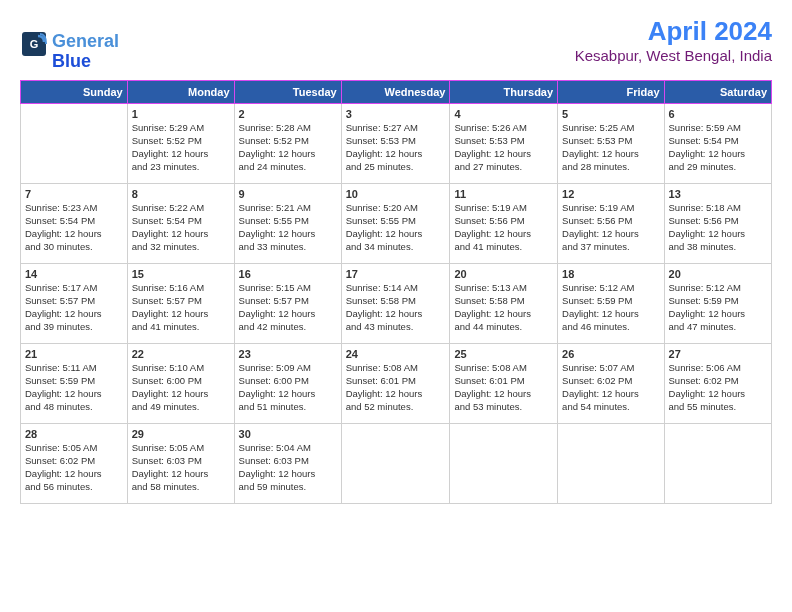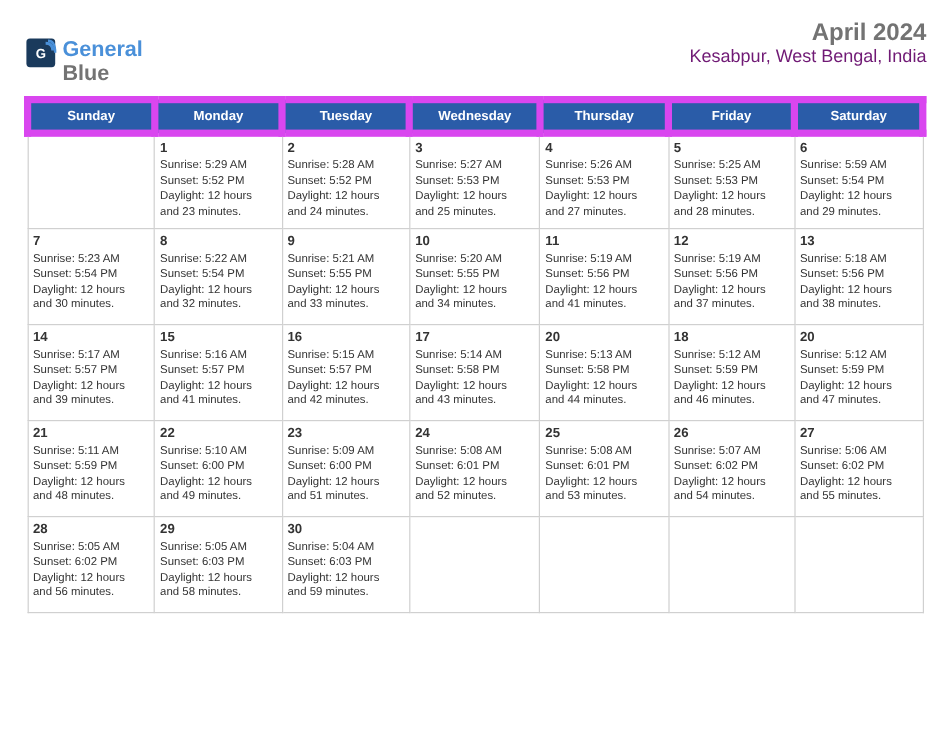--- a/index.html
+++ b/index.html
@@ -37,41 +37,41 @@
     }
     .logo-icon {
       width: 28px;
       height: 28px;
       margin-right: 4px;
     }
     .title-block {
       text-align: right;
     }
     .main-title {
-      font-size: 20px;
+      font-size: 26px;
       font-weight: bold;
-      color: #737373;
+      color: #3b82f6;
     }
     .subtitle {
       font-size: 15px;
       color: #701a75;
     }
     .calendar {
       width: 100%;
       border-collapse: collapse;
       font-size: 10px;
     }
     .calendar th {
       background: #2a5ca8;
       color: #fff;
       padding: 5px 4px;
-      text-align: center;
+      text-align: right;
       font-size: 11px;
       font-weight: bold;
-      border: 6px solid #d946ef;
+      border: 1px solid #d946ef;
     }
     .calendar td {
       vertical-align: top;
       padding: 3px 4px;
       border: 1px solid #d0d0d0;
       width: 113px;
       height: 80px;
       background: #fff;
       color: #333;
       line-height: 1.35;
@@ -97,21 +97,21 @@
   <div class="header">
     <div class="logo">
       <svg class="logo-icon" viewBox="0 0 28 28">
         <rect x="2" y="2" width="24" height="24" rx="3" fill="#1a3a5c"></rect>
         <text x="14" y="18" font-size="11" fill="white" text-anchor="middle" font-family="Arial" font-weight="bold">G</text>
         <path d="M18 6 Q24 6 24 12" stroke="#4a90d9" stroke-width="2.5" fill="none"></path>
         <path d="M20 4 Q26 4 26 14" stroke="#4a90d9" stroke-width="2" fill="none"></path>
       </svg>
       <div class="logo-text">
         <div><span>General</span></div>
-        <div><span style="color:#737373">Blue</span></div>
+        <div><span style="color:#1d4ed8">Blue</span></div>
       </div>
     </div>
     <div class="title-block">
       <div class="main-title">April 2024</div>
       <div class="subtitle">Kesabpur, West Bengal, India</div>
     </div>
   </div>
 
   <table class="calendar">
     <thead>

